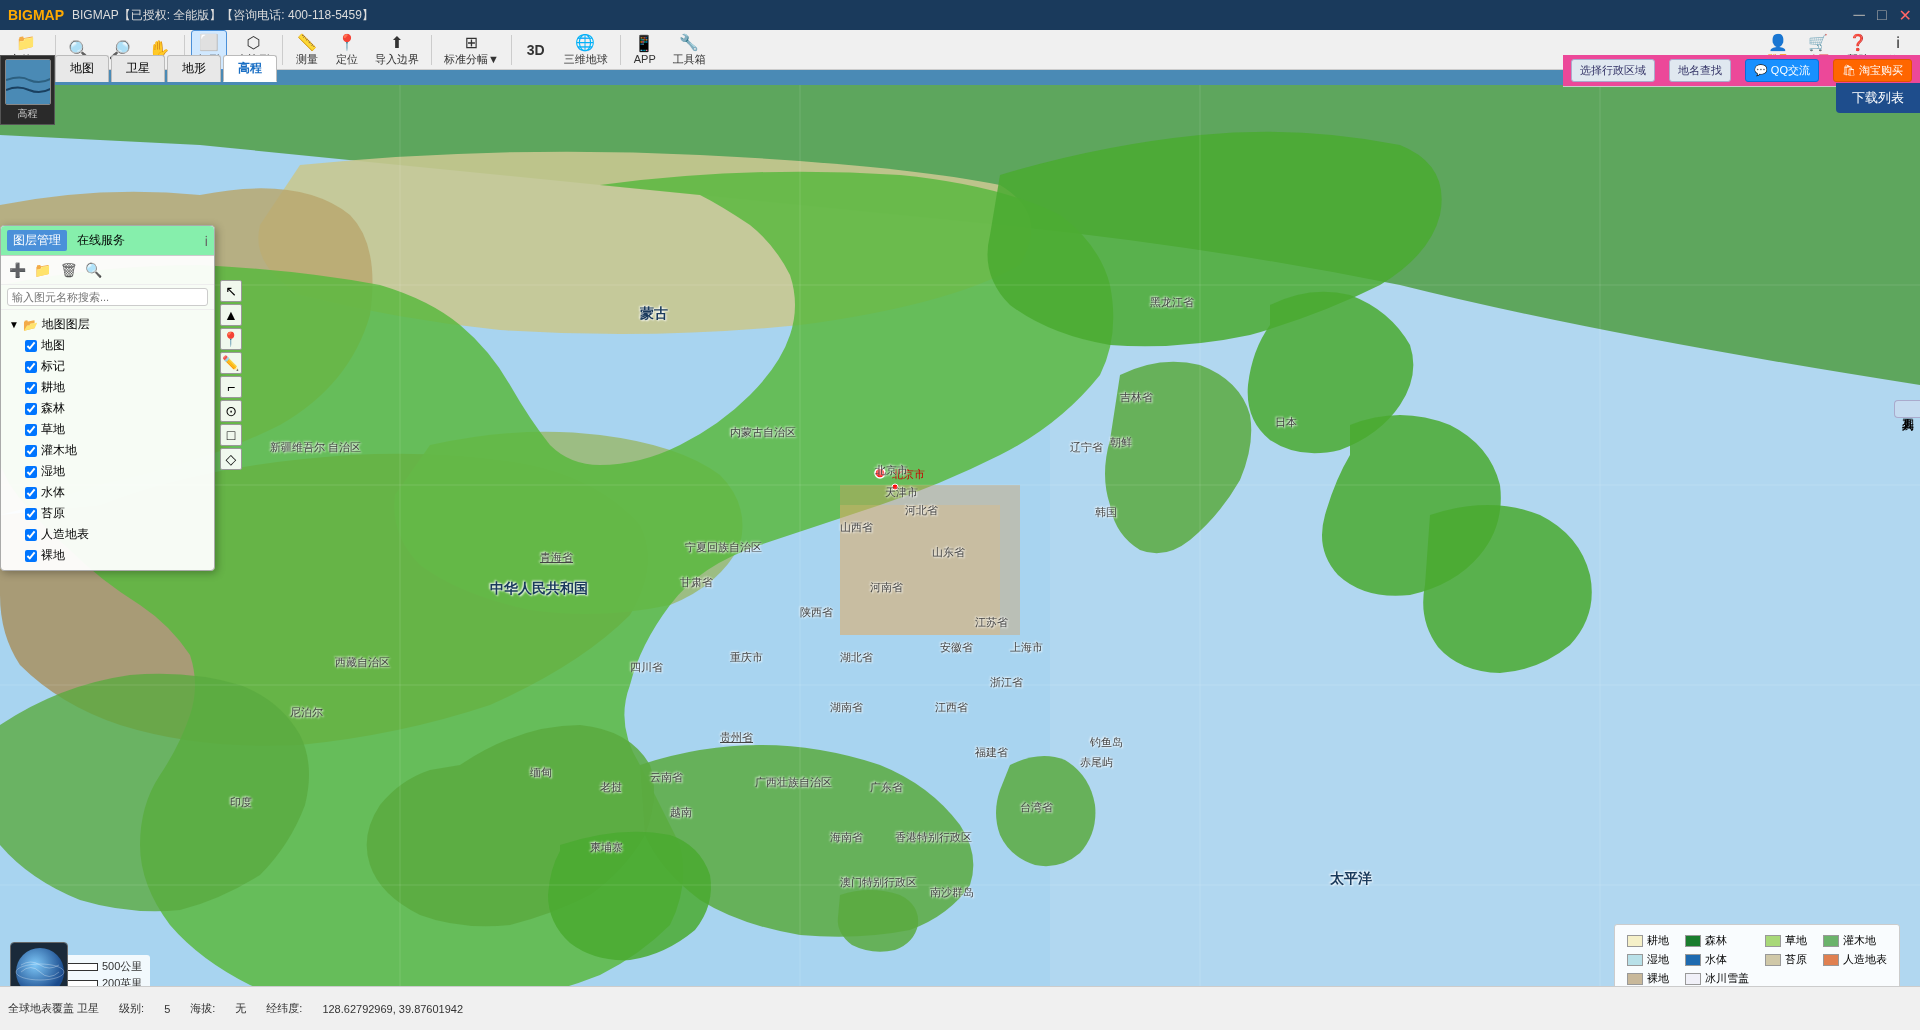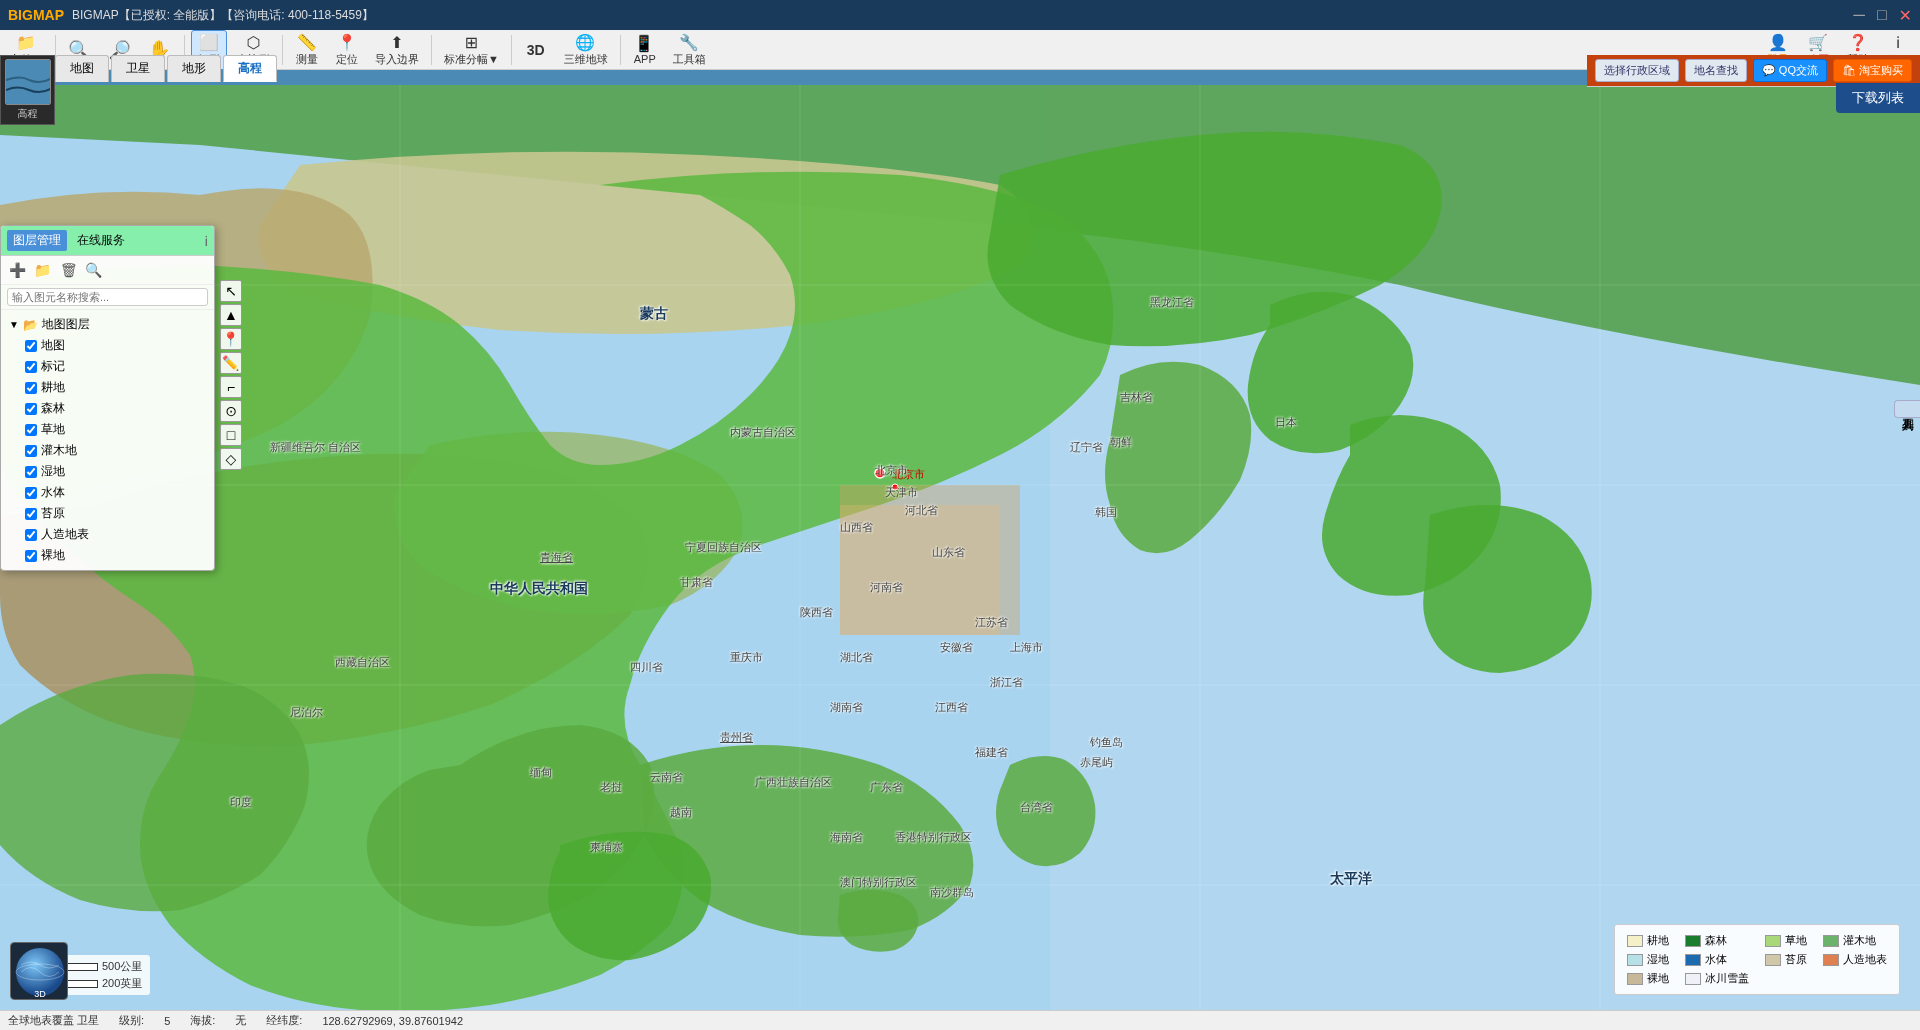--- a/index.html
+++ b/index.html
@@ -108,21 +108,21 @@
 
     
     #scalebar {
       position: absolute; bottom: 30px; left: 10px; z-index: 50;
       background: rgba(255,255,255,0.8); padding: 4px 8px; border-radius: 3px;
       font-size: 11px; color: #333;
     }
 
     
     #statusbar {
-      position: absolute; bottom: 0; left: 0; width: 1920px; height: 20px;
+      position: absolute; bottom: 0; left: 0; width: 1920px; height: 44px;
       background: #f0f0f0; border-top: 1px solid #ccc;
       display: flex; align-items: center; padding: 0 8px; gap: 20px;
       z-index: 100; font-size: 11px; color: #333;
     }
 
     
     #legend {
       position: absolute; bottom: 35px; right: 20px; z-index: 50;
       background: rgba(255,255,255,0.92); border: 1px solid #ccc;
       padding: 8px 12px; border-radius: 3px;
@@ -253,21 +253,21 @@
   <span style="font-size:10px;color:#ccc;margin-top:2px;">高程</span>
 </div>
 
 <div id="maptabs">
   <div class="maptab">地图</div>
   <div class="maptab">卫星</div>
   <div class="maptab">地形</div>
   <div class="maptab active">高程</div>
 </div>
 
-<div id="topright" style="top:55px;right:0;position:absolute;z-index:101;display:flex;align-items:center;gap:6px;background:#c2410c;padding:4px 8px;border-bottom:1px solid #ccc;">
+<div id="topright" style="top:55px;right:0;position:absolute;z-index:101;display:flex;align-items:center;gap:14px;background:#ec4899;padding:4px 8px;border-bottom:1px solid #ccc;">
   <button class="tr-btn">选择行政区域</button>
   <button class="tr-btn">地名查找</button>
   <button class="tr-btn" style="background:#1890ff;color:white;border-color:#096dd9;">
     <span>💬 </span>
     <span>QQ交流</span>
   </button>
   <button class="tr-btn" style="background:#ff6600;color:white;border-color:#e05500;">
     <span>🛍 </span>
     <span>淘宝购买</span>
   </button>

